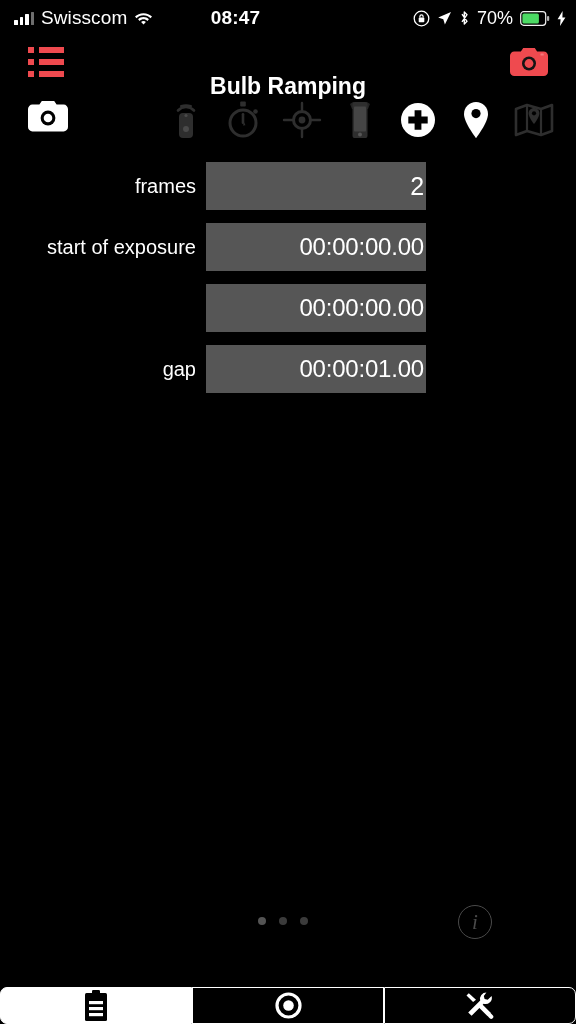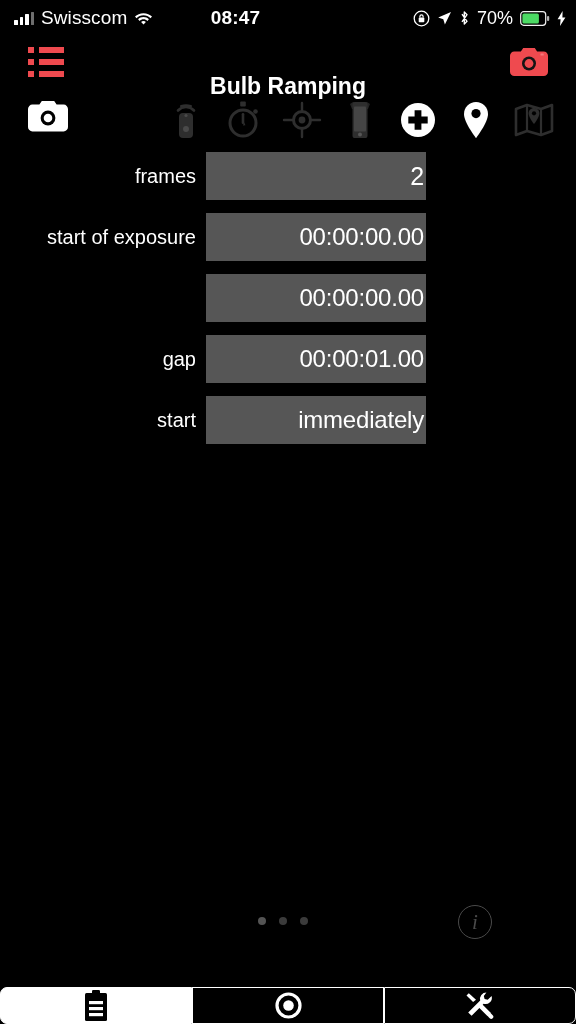--- a/index.html
+++ b/index.html
@@ -47,21 +47,21 @@
 
   
   .toolbar {
     position:absolute; top:94px; left:0; width:576px; height:54px;
   }
   .tb-left { position:absolute; left:28px; top:6px; }
   .tb-right { position:absolute; right:20px; top:4px; display:flex; align-items:center; gap:14px; }
   .tb-right .ti { width:44px; height:44px; display:flex; align-items:center; justify-content:center; }
 
   
-  .form { position:absolute; top:152px; left:0; width:576px; }
+  .form { position:absolute; top:162px; left:0; width:576px; }
   .field-row {
     position:relative; height:48px; margin-bottom:13px;
     display:flex; align-items:center;
   }
   .field-label {
     position:absolute; left:0; width:196px; text-align:right;
     color:#fff; font-size:20px; font-weight:400;
   }
   .field-box {
     position:absolute; left:206px; width:220px; height:48px;
@@ -280,26 +280,20 @@
       </div>
     </div>
 
     <div class="field-row">
       <div class="field-label">gap</div>
       <div class="field-box">
         <span class="field-value small">00:00:01.00</span>
       </div>
     </div>
 
-    <div class="field-row">
-      <div class="field-label">start</div>
-      <div class="field-box">
-        <span class="field-value small">immediately</span>
-      </div>
-    </div>
   </div>
 
   <div class="pager">
     <span class="d active"></span>
     <span class="d"></span>
     <span class="d"></span>
   </div>
 
   <div class="info-btn">
     <span>i</span>

